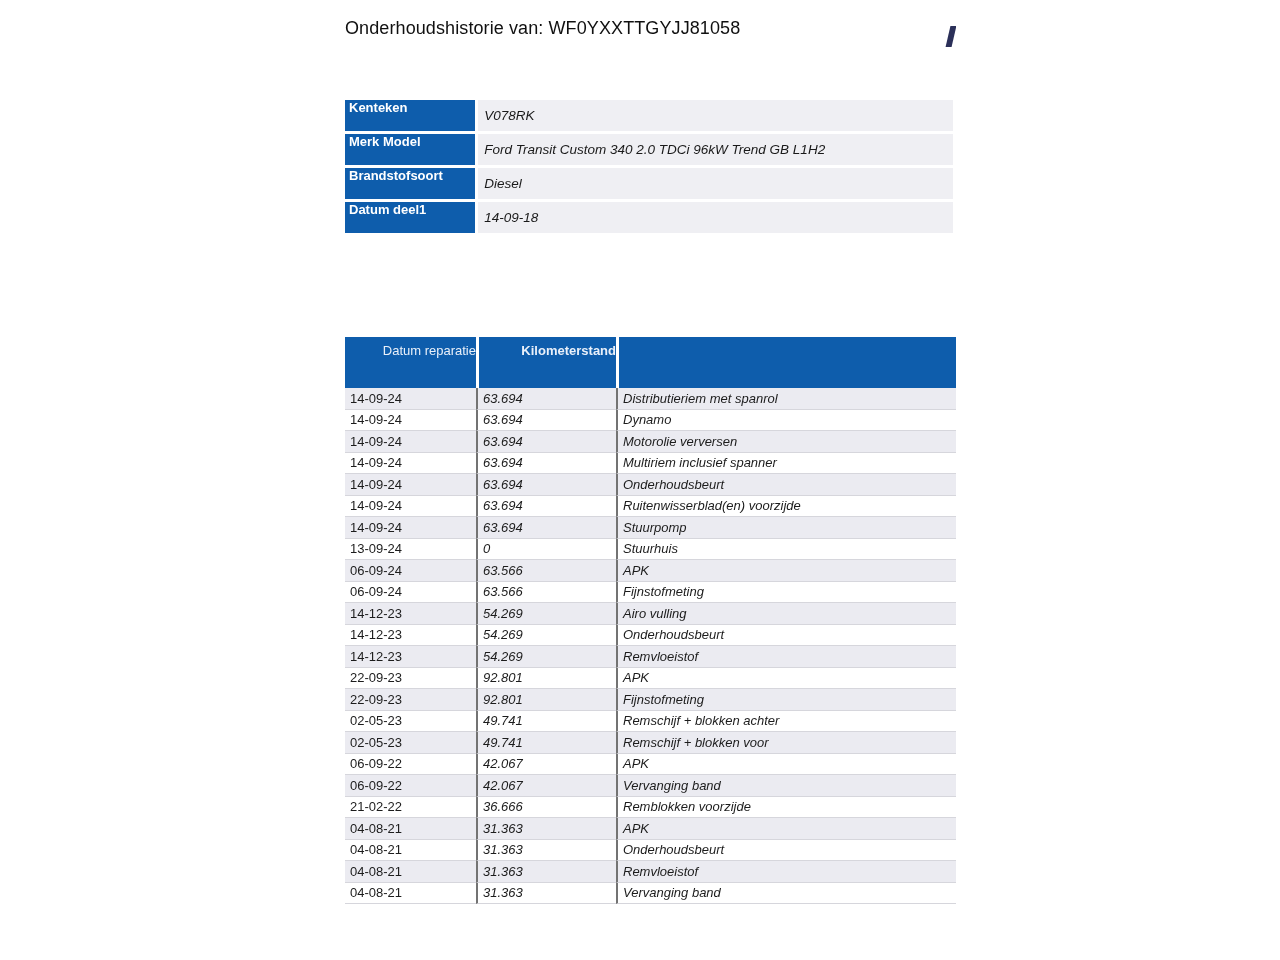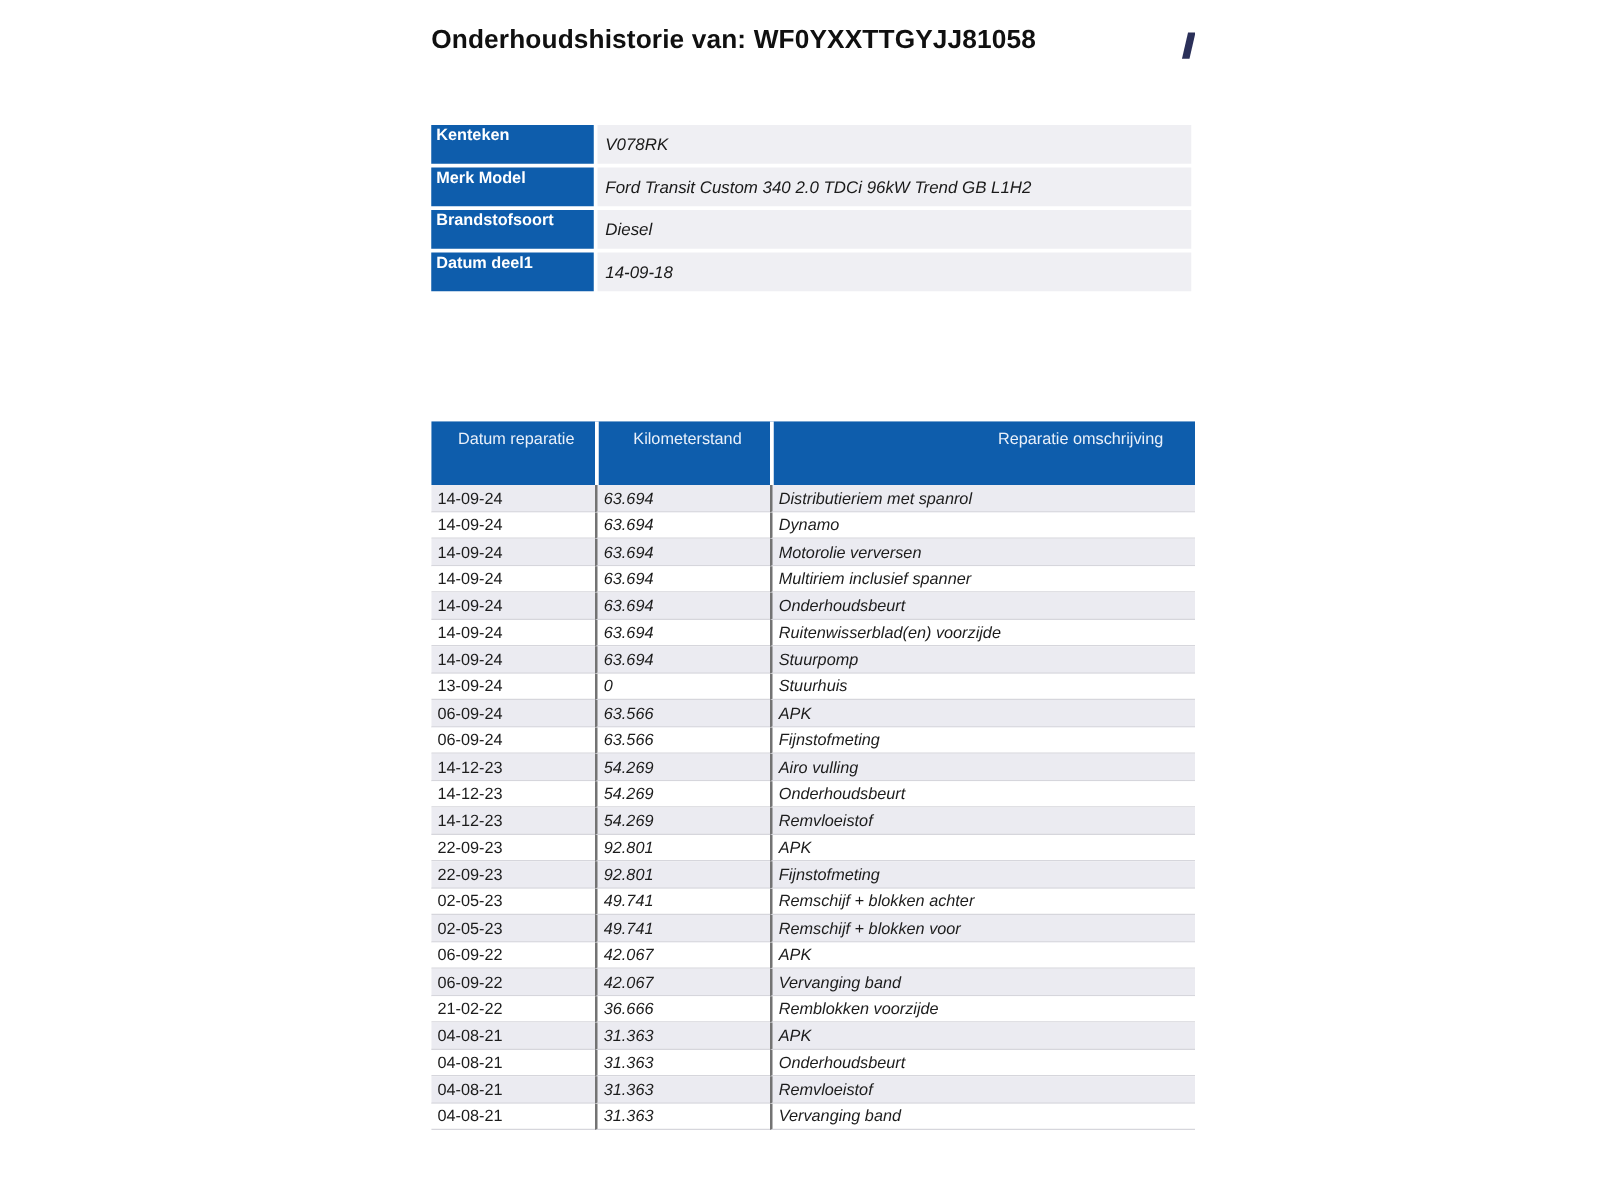--- a/index.html
+++ b/index.html
@@ -21,22 +21,22 @@
     top: 0;
     width: 956px;
     height: 960px;
     overflow: hidden;
     background: #ffffff;
   }
   .doc-title {
     position: absolute;
     left: 345px;
     top: 6px;
-    font-size: 21px;
-    font-weight: bold;
+    font-size: 18px;
+    font-weight: normal;
     color: #101010;
     letter-spacing: 0.1px;
     white-space: nowrap;
   }
   .logo-sliver {
     position: absolute;
     left: 948px;
     top: 26px;
     width: 6px;
     height: 21px;
@@ -92,27 +92,28 @@
     table-layout: fixed;
     width: 760px;
   }
   table.repairs-table th {
     box-sizing: border-box;
     height: 51px;
     background: #0e5dac;
     color: #e9f0fa;
     font-size: 13px;
     font-weight: normal;
-    text-align: center;
+    text-align: right;
     vertical-align: top;
     padding: 6px 0 0 5px;
     white-space: nowrap;
   }
   table.repairs-table th + th {
     border-left: 3px solid #ffffff;
+    font-weight: bold;
   }
   table.repairs-table td {
     box-sizing: border-box;
     height: 21.5px;
     font-size: 13px;
     color: #1c1c1c;
     vertical-align: middle;
     padding: 0 0 0 5px;
     border-bottom: 1px solid #d6d6dc;
     white-space: nowrap;

